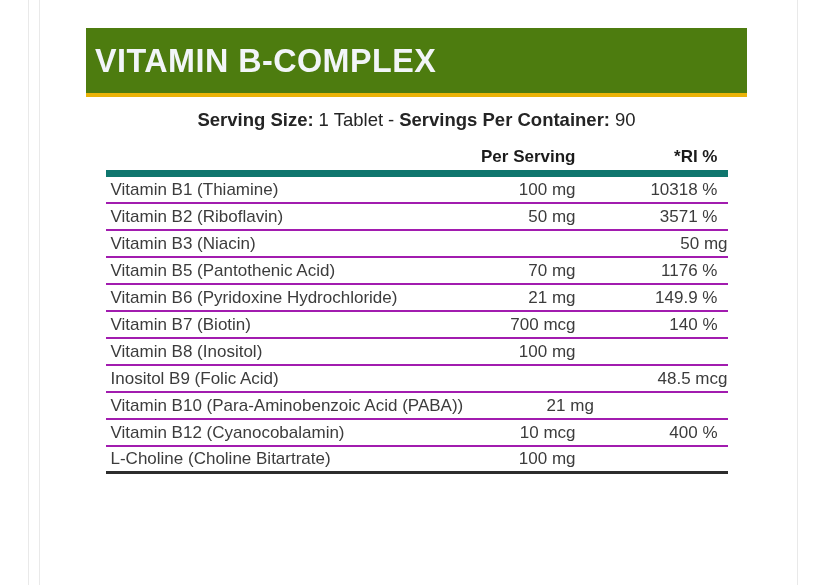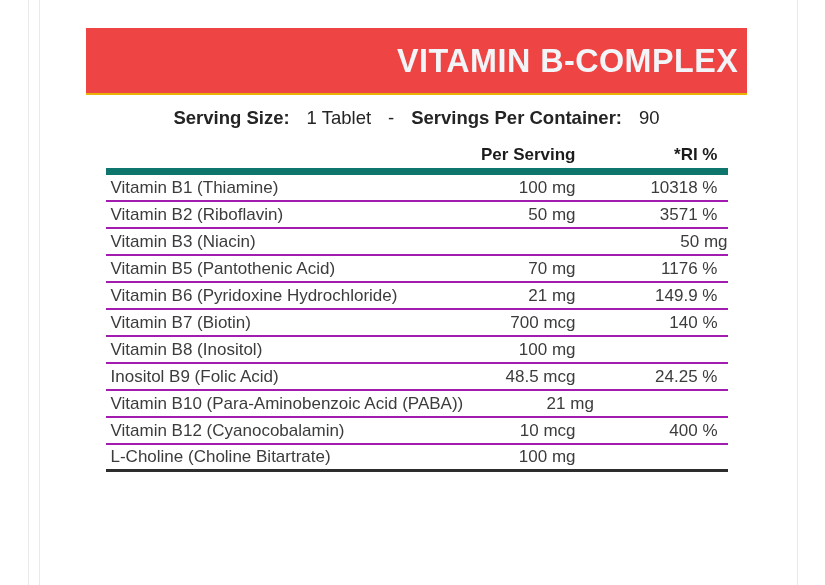--- a/index.html
+++ b/index.html
@@ -21,23 +21,23 @@
   .vline.l1 { left: 28px; }
   .vline.l2 { left: 39px; }
   .vline.r1 { left: 797px; }
 
   .content {
     position: absolute; left: 86px; top: 28px; width: 661px;
   }
 
   .title-bar {
     height: 65px;
-    background: #ef4444;
-    border-bottom: 2px solid #eab308;
-    display: flex; align-items: center; justify-content: flex-end;
+    background: #4d7c0f;
+    border-bottom: 4px solid #eab308;
+    display: flex; align-items: center; justify-content: flex-start;
   }
   .title-bar .title-text {
     color: #f2f5f8;
     font-size: 34px;
     font-weight: bold;
     letter-spacing: 0.5px;
     transform: scaleX(0.95);
     white-space: nowrap;
   }
 
@@ -46,21 +46,21 @@
     text-align: center;
     font-size: 23px;
     line-height: 26px;
     font-weight: bold;
     color: #141414;
     letter-spacing: 0.2px;
   }
 
   .serving {
     margin-top: 12px;
-    display: flex; justify-content: center; gap: 17px;
+    display: flex; justify-content: center; gap: 5px;
     font-size: 18.5px; line-height: 22px;
     color: #242424;
   }
   .serving .b { font-weight: bold; }
 
   .ntable {
     width: 622px;
     margin: 14px auto 0;
   }
   .thead {
@@ -142,21 +142,20 @@
     <div class="c-ri">140 %</div>
   </div>
           <div class="row">
     <div class="c-label">Vitamin B8 (Inositol)</div>
     <div class="c-serv">100 mg</div>
     <div class="c-ri"></div>
   </div>
           <div class="row">
     <div class="c-label">Inositol B9 (Folic Acid)</div>
     <div class="c-serv">48.5 mcg</div>
-    <div class="c-ri">24.25 %</div>
   </div>
           <div class="row">
     <div class="c-label">Vitamin B10 (Para-Aminobenzoic Acid (PABA))</div>
     <div class="c-serv">21 mg</div>
     <div class="c-ri"></div>
   </div>
           <div class="row">
     <div class="c-label">Vitamin B12 (Cyanocobalamin)</div>
     <div class="c-serv">10 mcg</div>
     <div class="c-ri">400 %</div>

